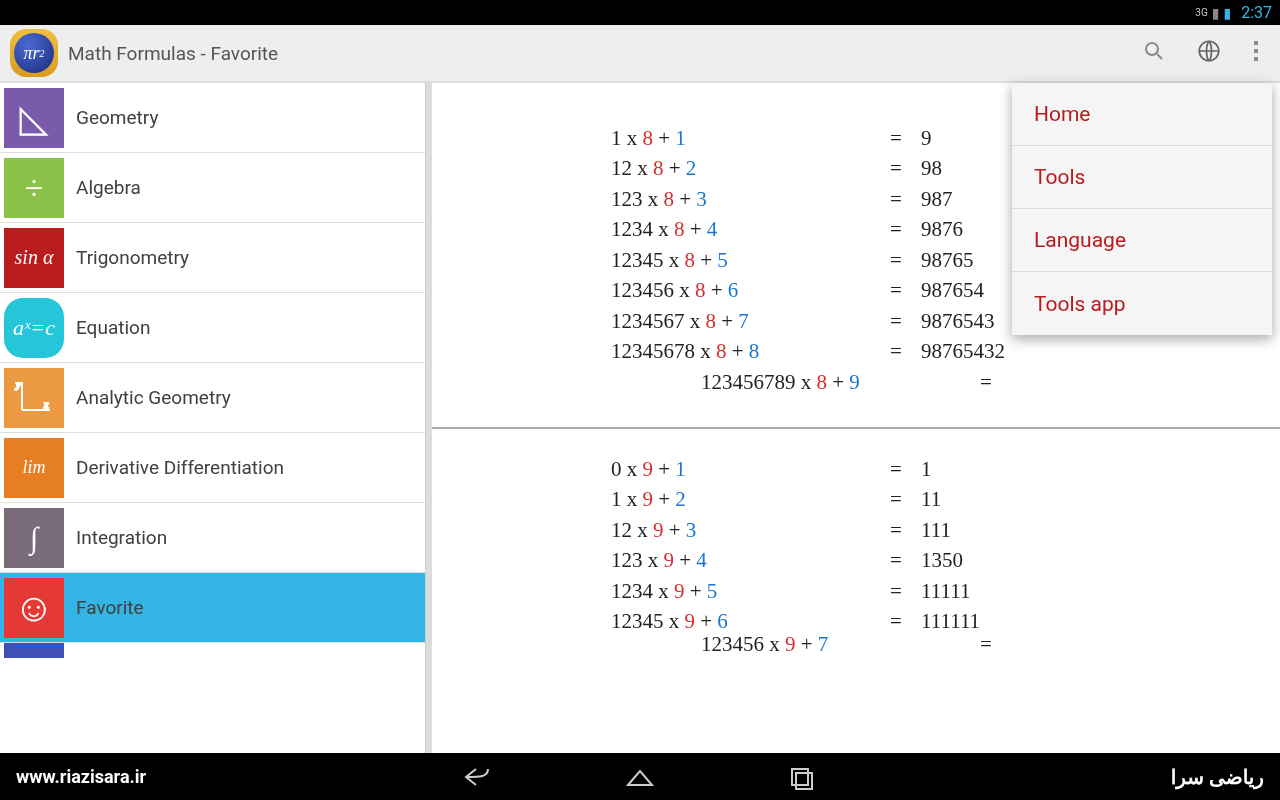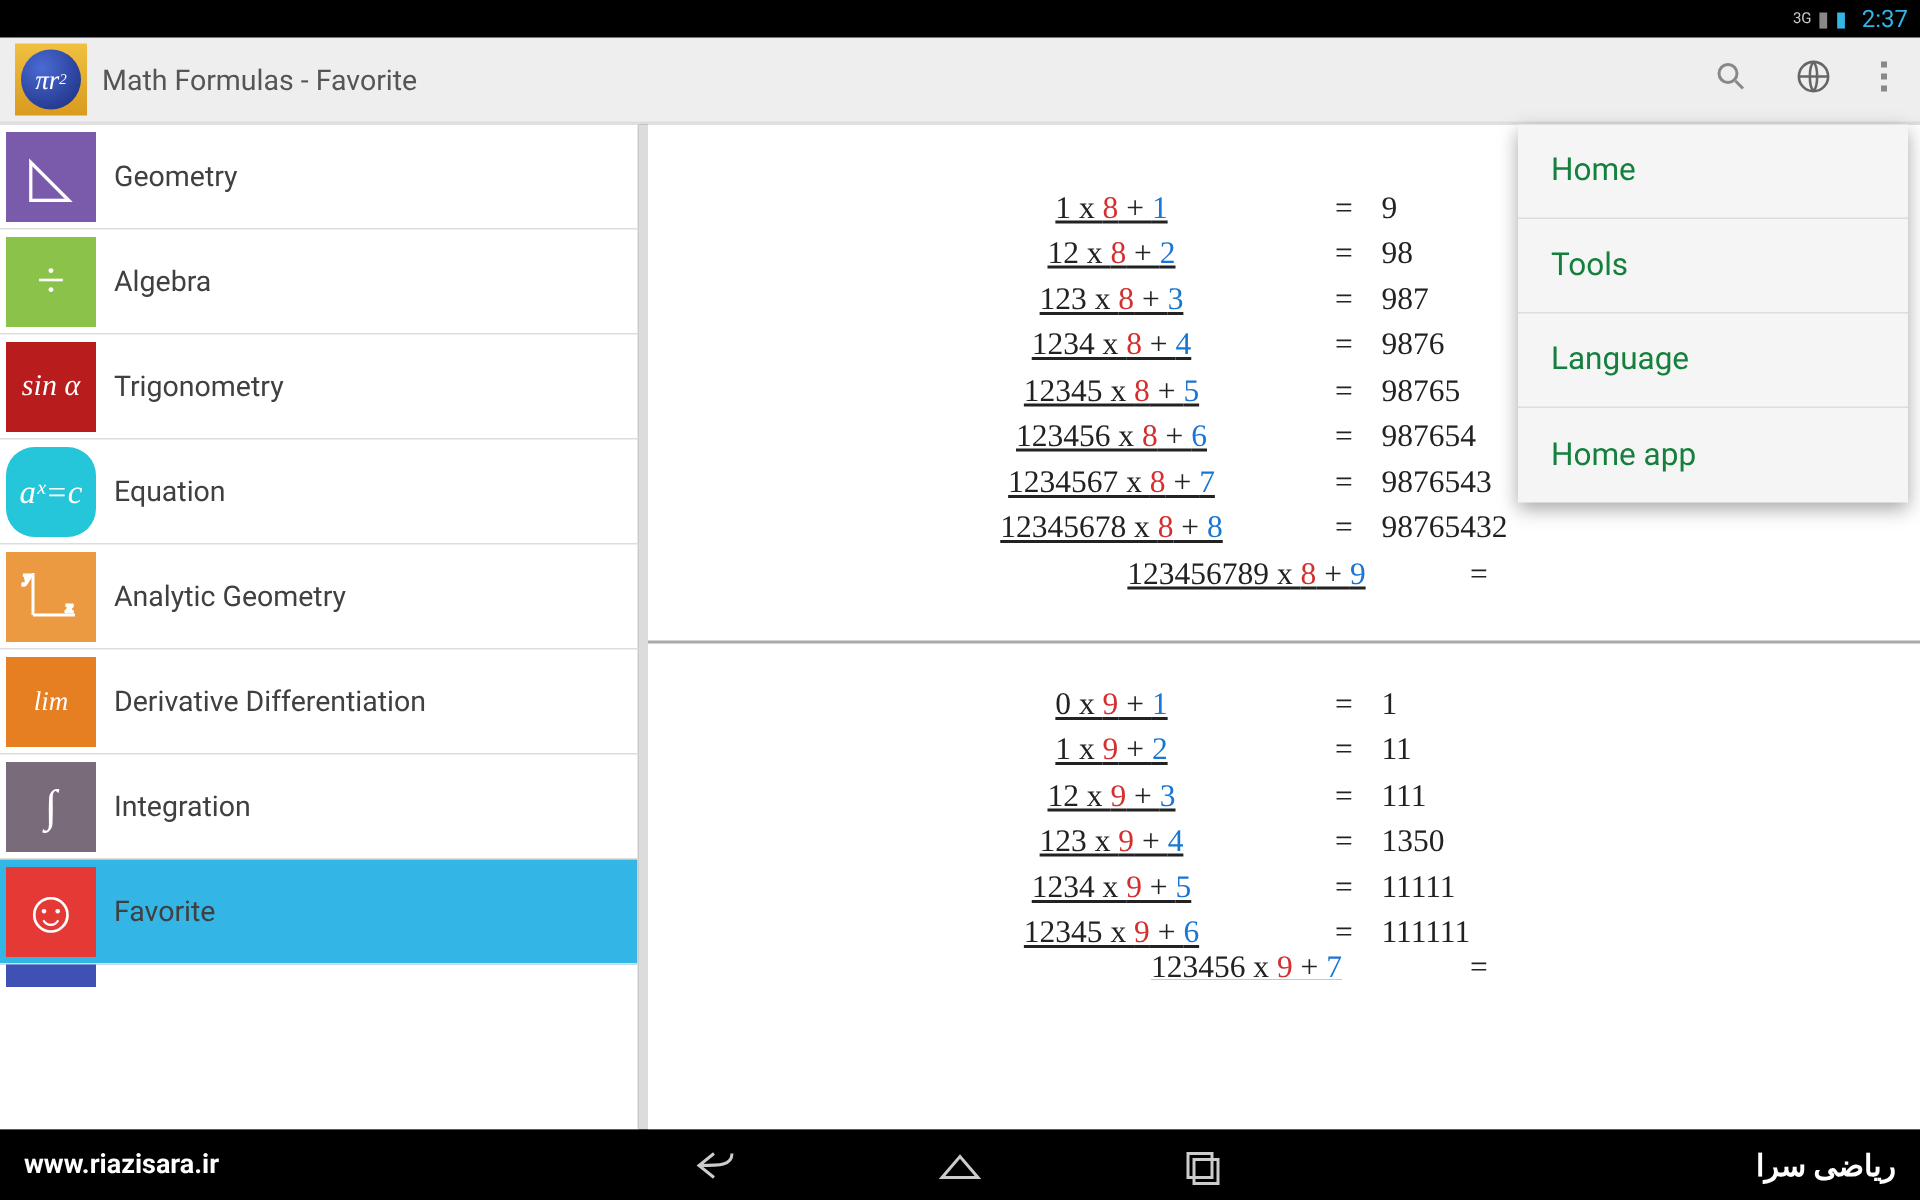--- a/index.html
+++ b/index.html
@@ -27,21 +27,21 @@
   height: 58px;
   background: #eeeeee;
   display: flex;
   align-items: center;
   padding: 0 10px;
   border-bottom: 2px solid #ddd;
 }
 .app-icon {
   width: 48px; height: 48px;
   background: linear-gradient(#f0c040, #d89b1f);
-  border-radius: 0;
+  border-radius: 16px;
   display: flex; align-items: center; justify-content: center;
   margin-right: 10px;
   position: relative;
 }
 .app-icon-inner {
   width: 40px; height: 40px;
   background: radial-gradient(circle at 35% 30%, #4a6bd4, #1a2a7a);
   border-radius: 50%;
   display: flex; align-items: center; justify-content: center;
   color: #fff; font-style: italic; font-size: 18px;
@@ -99,40 +99,40 @@
   font-family: Georgia, 'Times New Roman', serif;
 }
 .formula-block { padding: 40px 0 30px; border-bottom: 2px solid #aaa; }
 .formula-row {
   display: flex;
   justify-content: center;
   font-size: 21px;
   line-height: 1.45;
   color: #222;
 }
-.fcol-left { width: 260px; text-align: center; white-space: pre; text-decoration: underline; }
+.fcol-left { width: 260px; text-align: left; white-space: pre; }
 .fcol-eq { width: 50px; text-align: center; }
 .fcol-right { width: 180px; text-align: left; white-space: pre; }
 .red { color: #d32f2f; }
 .blue { color: #1976d2; }
 .popup-menu {
   position: absolute;
   top: 0; right: 8px;
   width: 260px;
   background: #f5f5f5;
   box-shadow: 0 4px 12px rgba(0,0,0,0.35);
   z-index: 100;
 }
 .popup-item {
   height: 63px;
   display: flex;
   align-items: center;
   padding: 0 22px;
   font-size: 21px;
-  color: #15803d;
+  color: #b91c1c;
   border-bottom: 1px solid #ddd;
   cursor: pointer;
 }
 .popup-item:last-child { border-bottom: none; }
 .nav-bar {
   height: 47px;
   background: #000;
   display: flex;
   align-items: center;
   justify-content: center;
@@ -320,21 +320,21 @@
             <span class="fcol-eq">=</span>
           </div>
         </div>
       </div>
   </div>
 
   <div class="popup-menu" id="popup">
       <div class="popup-item">Home</div>
       <div class="popup-item">Tools</div>
       <div class="popup-item">Language</div>
-      <div class="popup-item">Home app</div>
+      <div class="popup-item">Tools app</div>
     </div>
 </div>
 
 <div class="nav-bar">
   <span class="footer-left">www.riazisara.ir</span>
   <span class="nav-icon">
     <svg width="32" height="28" viewBox="0 0 32 28" fill="none" stroke="#ccc" stroke-width="2">
         <path d="M14 6 L4 14 L14 22 M4 14 C 18 14 26 14 26 6"></path>
       </svg>
   </span>

